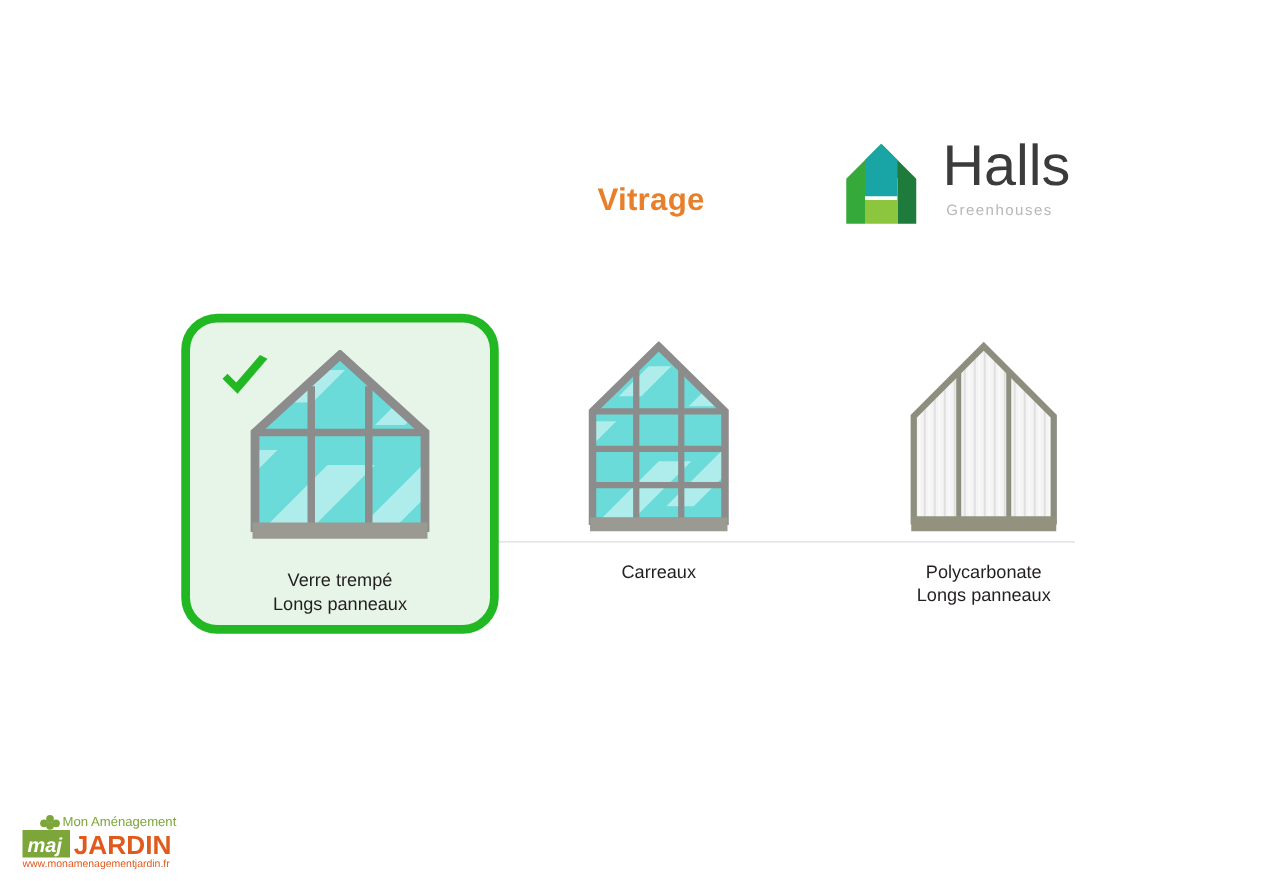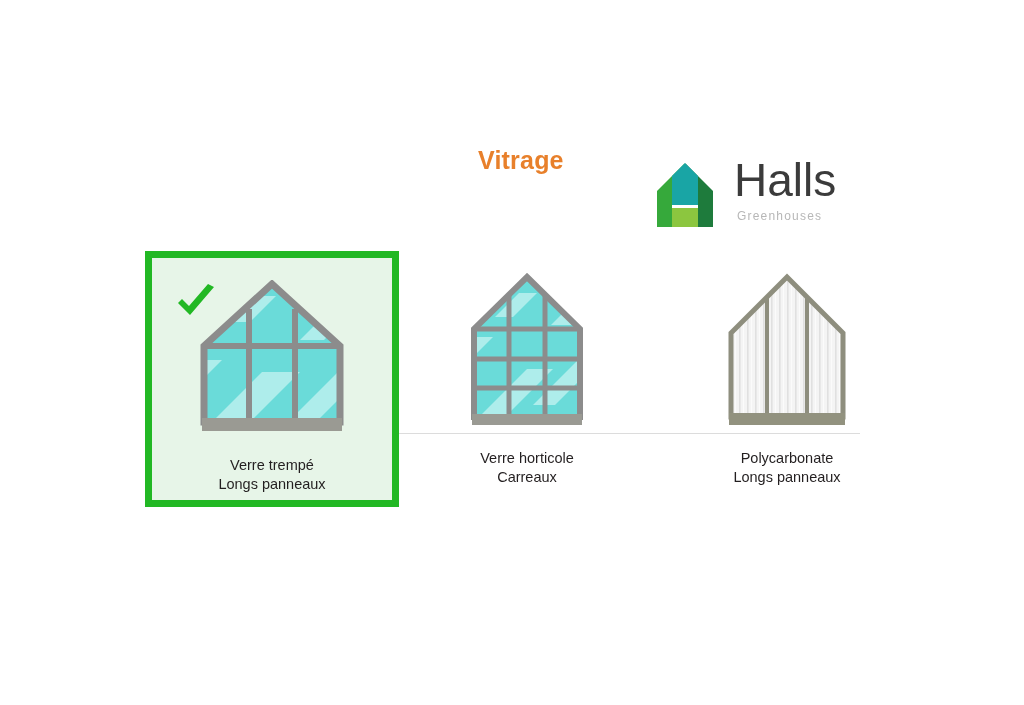--- a/index.html
+++ b/index.html
@@ -27,25 +27,24 @@
     font-size: 25px;
     font-weight: bold;
     color: #E8802B;
     letter-spacing: 0.2px;
     white-space: nowrap;
   }
 
   
   .brand-logo {
     position: absolute;
-    left: 644px;
+    left: 664px;
     top: 113px;
     width: 190px;
     height: 72px;
-    margin-top: 48px;
   }
   .brand-mark {
     position: absolute;
     left: 0px;
     top: 0px;
     width: 82px;
     height: 68px;
   }
   .brand-word {
     position: absolute;
@@ -78,20 +77,21 @@
     background: #DCDCDC;
   }
 
   
   .option {
     position: absolute;
     top: 251px;
     width: 254px;
     height: 256px;
     box-sizing: border-box;
+    border-radius: 29px;
   }
   .option.selected {
     border: 7px solid #22B824;
     background: #E7F5E8;
   }
   .option .house-wrap {
     position: absolute;
     left: 0;
     right: 0;
     top: 22px;
@@ -208,21 +208,20 @@
           <line x1="7" y1="56" x2="113" y2="56"></line>
           <line x1="7" y1="86" x2="113" y2="86"></line>
           <line x1="7" y1="115" x2="113" y2="115"></line>
           <line x1="42" y1="22" x2="42" y2="144"></line>
           <line x1="78" y1="22" x2="78" y2="144"></line>
         </g>
         <rect x="5" y="141" width="110" height="11" fill="#9A9A93"></rect>
       </svg>
     </div>
     <div class="caption">
-      <span class="caption-line">Verre horticole</span>
       <span class="caption-line">Carreaux</span>
     </div>
   </div>
 
   <div class="option" id="opt-2">
     <div class="house-wrap">
       <svg width="128" height="160" viewBox="0 0 128 160">
         <defs>
           <pattern id="ribs" width="8" height="8" patternUnits="userSpaceOnUse">
             <rect width="8" height="8" fill="#F4F4F4"></rect>
@@ -240,14 +239,29 @@
         </g>
         <rect x="6" y="140" width="116" height="12" fill="#92927F"></rect>
       </svg>
     </div>
     <div class="caption">
       <span class="caption-line">Polycarbonate</span>
       <span class="caption-line">Longs panneaux</span>
     </div>
   </div>
 
+  <div style="position:absolute;left:10px;top:648px;width:140px;height:48px;">
+    <svg viewBox="0 0 140 48" width="140" height="48">
+      <g>
+        <circle cx="30" cy="7" r="3.1" fill="#7CA639"></circle>
+        <circle cx="25.2" cy="10.6" r="3.1" fill="#7CA639"></circle>
+        <circle cx="34.8" cy="10.6" r="3.1" fill="#7CA639"></circle>
+        <circle cx="30" cy="12.6" r="3.1" fill="#7CA639"></circle>
+      </g>
+      <text x="40" y="12.5" font-family="'Liberation Sans', sans-serif" font-size="10.5" fill="#7CA639">Mon Aménagement</text>
+      <rect x="8" y="16" width="38" height="22" fill="#7CA639"></rect>
+      <text x="12" y="33.5" font-family="'Liberation Sans', sans-serif" font-size="16" font-weight="bold" fill="#FFFFFF" font-style="italic">maj</text>
+      <text x="49" y="35" font-family="'Liberation Sans', sans-serif" font-size="21" font-weight="bold" fill="#E05A1E">JARDIN</text>
+      <text x="8" y="45.5" font-family="'Liberation Sans', sans-serif" font-size="8.4" fill="#E05A1E">www.monamenagementjardin.fr</text>
+    </svg>
+  </div>
 
 </div>
 
 </body></html>

